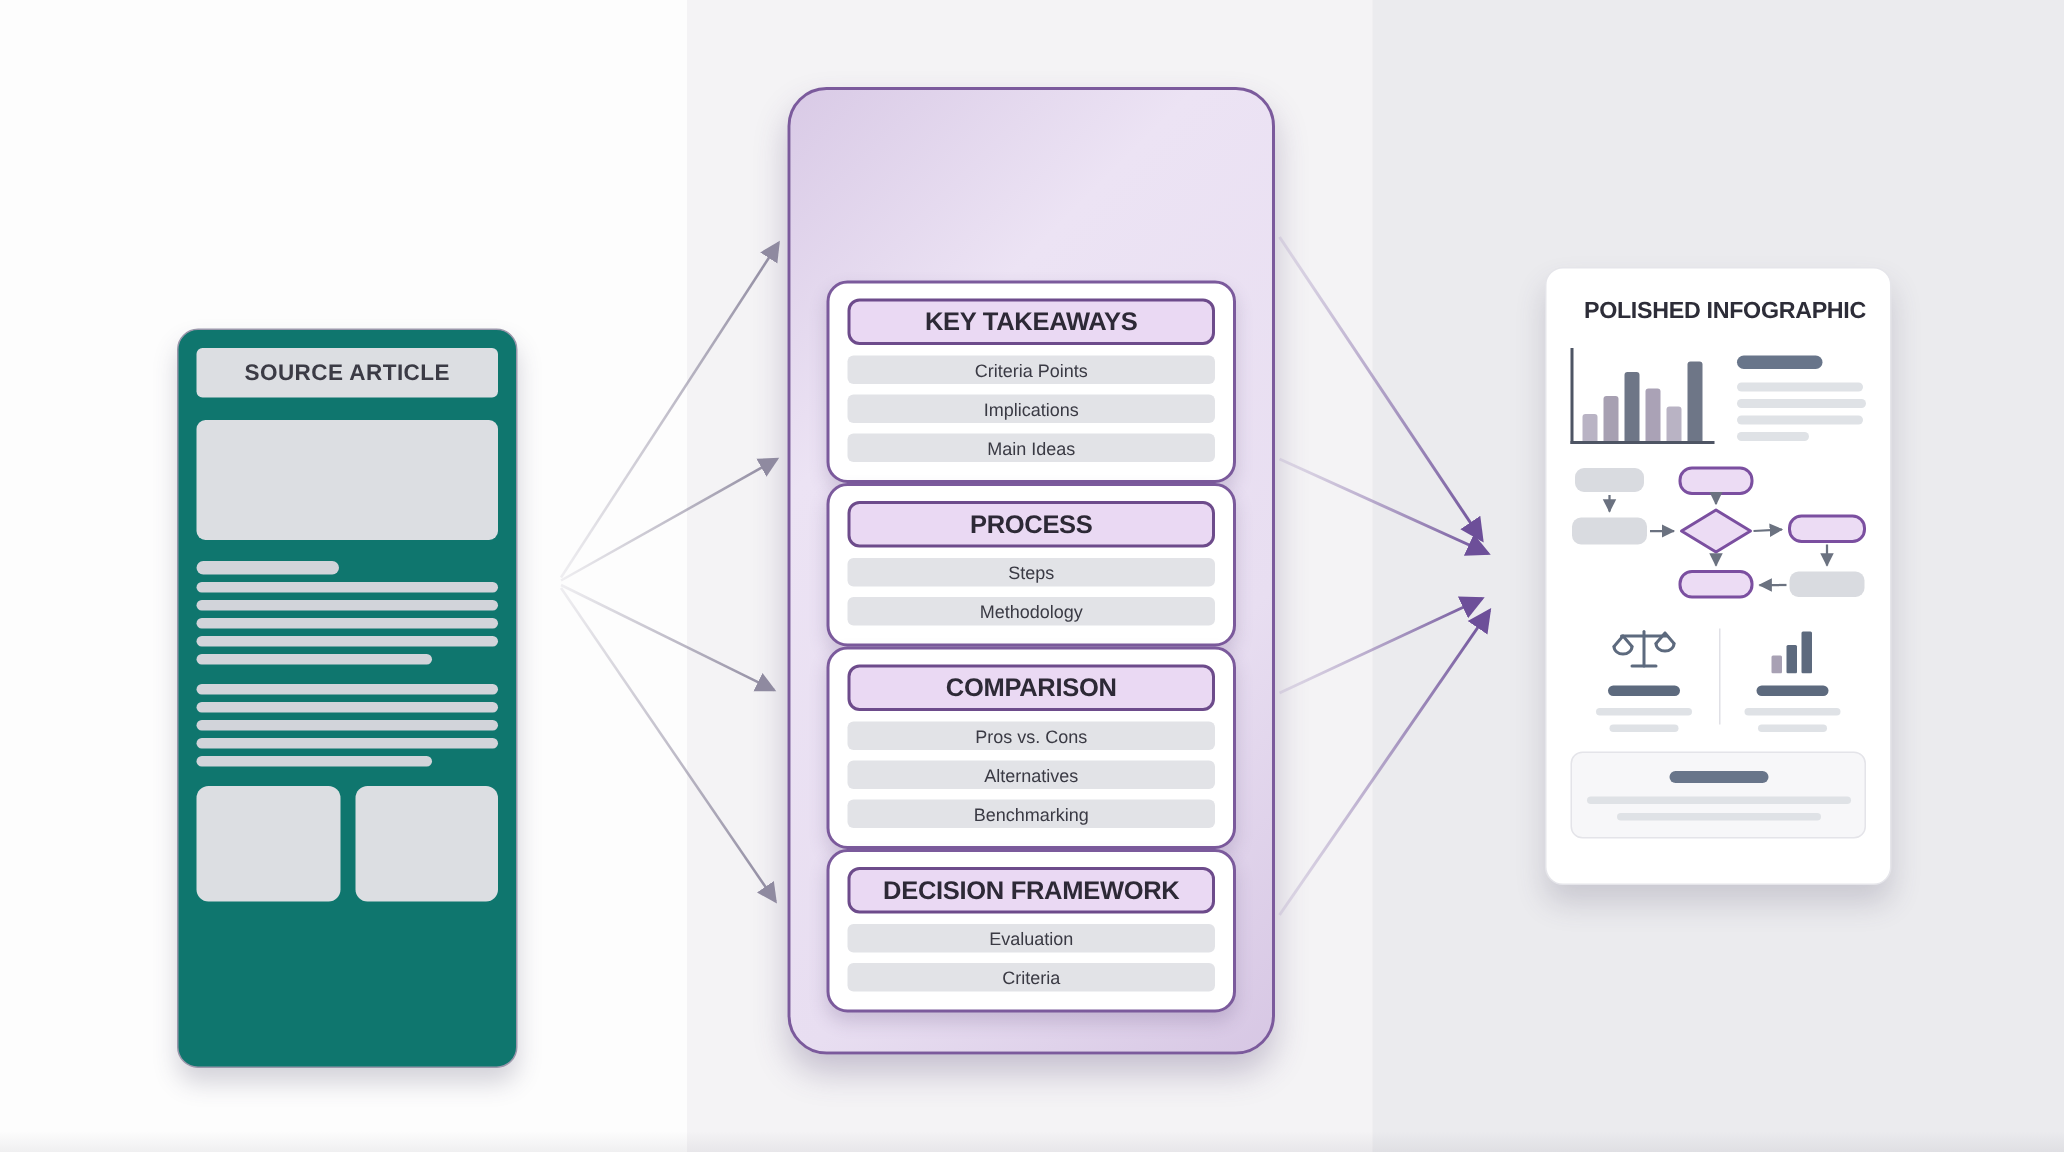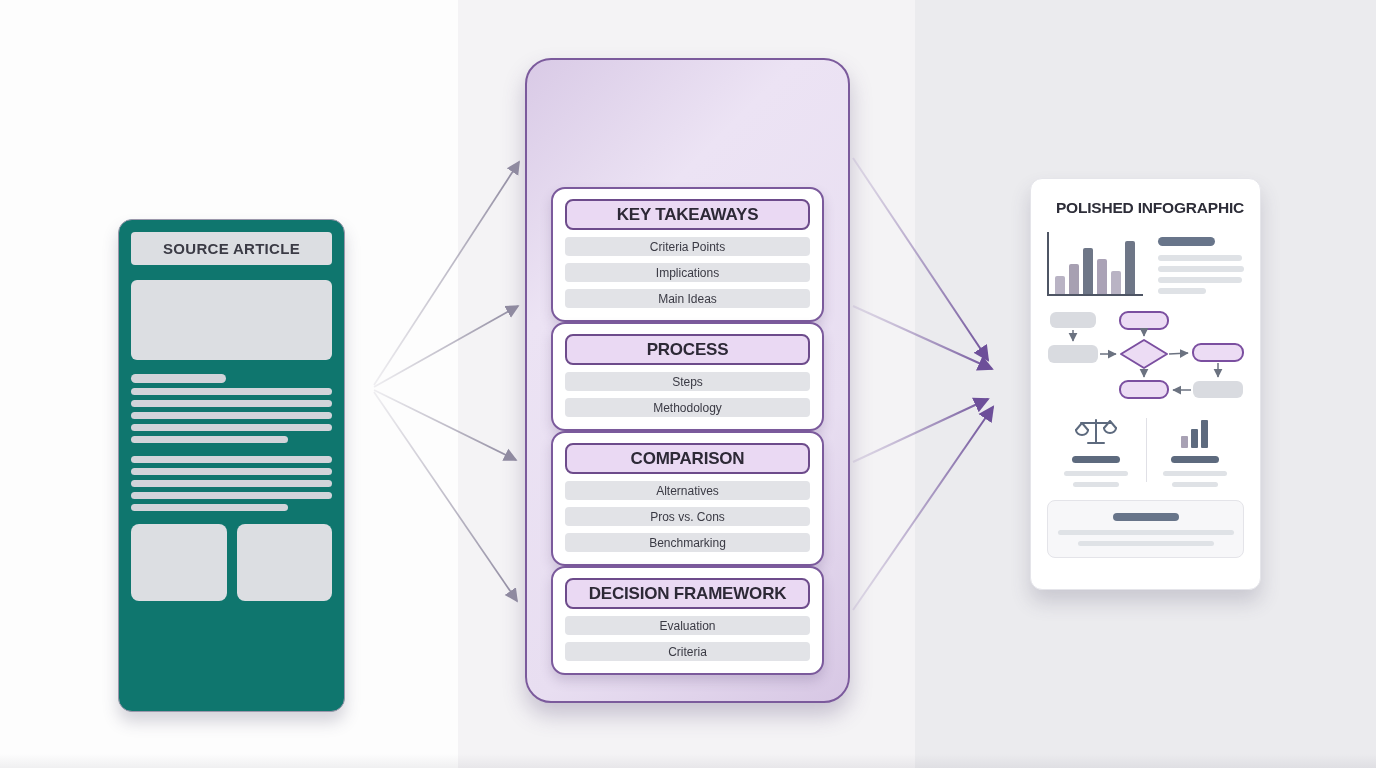--- a/index.html
+++ b/index.html
@@ -112,22 +112,22 @@
     </div>
 
     <div class="section-card">
       <div class="section-header">PROCESS</div>
       <div class="section-item">Steps</div>
       <div class="section-item">Methodology</div>
     </div>
 
     <div class="section-card">
       <div class="section-header">COMPARISON</div>
+      <div class="section-item">Pros vs. Cons</div>
       <div class="section-item">Alternatives</div>
-      <div class="section-item">Pros vs. Cons</div>
       <div class="section-item">Benchmarking</div>
     </div>
 
     <div class="section-card">
       <div class="section-header">DECISION FRAMEWORK</div>
       <div class="section-item">Evaluation</div>
       <div class="section-item">Criteria</div>
     </div>
   </div>
 

